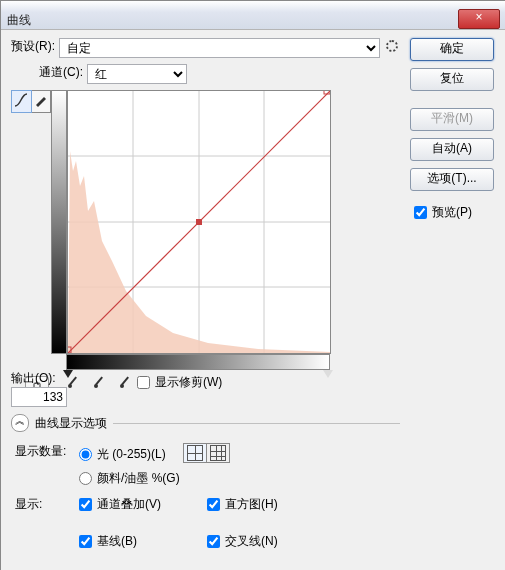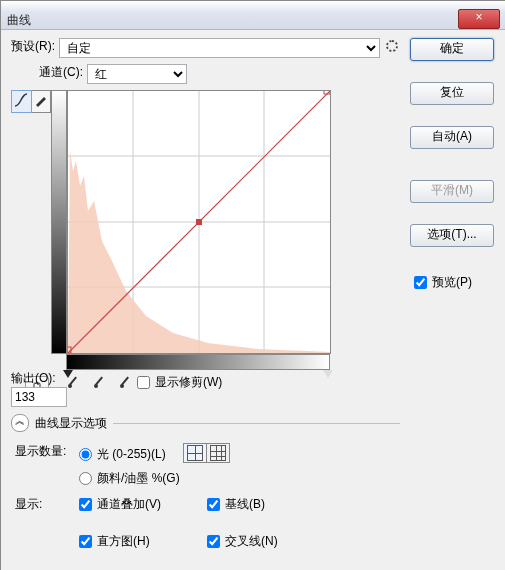--- a/index.html
+++ b/index.html
@@ -2,21 +2,21 @@
 <html><head>
 <meta charset="utf-8">
 <style>
 body{margin:0;font-family:"Microsoft YaHei",SimSun,sans-serif;font-size:12px;background:#f0f0f0;color:#000}
 .window{width:505px;height:570px;background:#f0f0f0;position:relative;border:1px solid #888}
 .titlebar{height:28px;background:linear-gradient(#fff,#e0e5f0 40%,#d5dce8);display:flex;align-items:flex-end;padding:0 6px;border-bottom:1px solid #b5b5b5}
 .titlebar .title{flex:1;color:#222}
 .close-btn{width:40px;height:18px;background:linear-gradient(#e07070,#c83030);color:#fff;text-align:center;border:1px solid #8a2020;border-radius:2px;line-height:14px;font-family:Arial}
 .body{display:flex;padding:8px 10px 4px 10px;gap:8px}
 .left{flex:1}
-.right{width:88px;display:flex;flex-direction:column;gap:21px;align-items:center}
+.right{width:88px;display:flex;flex-direction:column;gap:7px;align-items:center}
 .row{display:flex;align-items:flex-start;gap:4px;margin-bottom:6px}
 .label{white-space:nowrap}
 select,input[type=text]{border:1px solid #abadb3;background:#fff;font-size:12px;font-family:inherit;height:20px;box-sizing:border-box;padding:1px 3px}
 .preset-sel{flex:1}
 .gear{width:16px;height:16px;display:inline-block;position:relative}
 .gear::before{content:"";position:absolute;inset:2px;border-radius:50%;border:2px dotted #444}
 .btn{width:82px;height:21px;background:linear-gradient(#fdfdfd,#e4e7ec);border:1px solid #8a98ab;border-radius:3px;text-align:center;line-height:19px;cursor:default;font-size:12px}
 .btn.primary{border:1px solid #3d6aa8;box-shadow:0 0 2px #5a8fd6}
 .channel-area{padding-left:28px}
 .channel-sel{width:100px}
@@ -28,21 +28,21 @@
 .pencil{width:14px;height:14px}
 .graph-wrap{margin-left:40px;display:flex}
 .vstrip{width:14px;height:262px;background:linear-gradient(to bottom,#fff,#000);border:1px solid #888}
 .chart{position:relative;width:262px;height:262px;background:#fff;border:1px solid #888}
 .chart .grid line{stroke:#ccc;stroke-width:1}
 .hstrip{margin-left:55px;width:262px;height:14px;background:linear-gradient(to right,#000,#fff);border:1px solid #888;position:relative}
 .tri{position:absolute;width:0;height:0;border-left:5px solid transparent;border-right:5px solid transparent}
 .tri.black{border-top:8px solid #222;left:-4px;top:15px}
 .tri.white{border-top:8px solid #ddd;right:-4px;top:15px}
 .out-box{position:absolute;left:0;top:280px;width:60px}
-.out-box input{width:56px;text-align:left}
+.out-box input{width:56px;text-align:right}
 .in-box{margin-left:80px;margin-top:18px}
 .in-box input{width:46px}
 .eyedrop-row{display:inline-flex;gap:10px;margin-left:12px;align-items:center}
 .eyedrop{width:16px;height:16px;display:inline-block;position:relative}
 .eyedrop::before{content:"";position:absolute;width:2px;height:10px;background:#333;transform:rotate(40deg);left:7px;top:2px}
 .eyedrop::after{content:"";position:absolute;width:4px;height:4px;border-radius:50%;background:#333;left:3px;top:10px}
 .chk{display:inline-flex;align-items:center;gap:3px}
 .sec-hdr{display:flex;align-items:center;gap:6px;margin-top:10px}
 .expander{width:16px;height:16px;border:1px solid #999;border-radius:8px;background:#fff;text-align:center;line-height:12px;font-size:10px}
 .sep{flex:1;height:1px;background:#c0c0c0}
@@ -162,39 +162,39 @@
     </div>
     <div class="row">
      <span class="label" style="width:60px">显示:</span>
      <div style="display:grid;grid-template-columns:120px 120px;gap:20px 8px">
       <label class="chk">
                 <input type="checkbox" checked="" style="">
                 <span>通道叠加(V)</span>
               </label>
       <label class="chk">
                 <input type="checkbox" checked="" style="">
+                <span>直方图(H)</span>
+              </label>
+      <label class="chk">
+                <input type="checkbox" checked="" style="">
                 <span>基线(B)</span>
-              </label>
-      <label class="chk">
-                <input type="checkbox" checked="" style="">
-                <span>直方图(H)</span>
               </label>
       <label class="chk">
                 <input type="checkbox" checked="" style="">
                 <span>交叉线(N)</span>
               </label>
      </div>
     </div>
    </div>
   </div>
   <div class="right">
    <div class="btn primary">确定</div>
    <div class="btn">复位</div>
+   <div class="btn" style="color:#999;margin-top:10px">平滑(M)</div>
    <div class="btn">自动(A)</div>
-   <div class="btn" style="color:#999;margin-top:10px">平滑(M)</div>
    <div class="btn">选项(T)...</div>
    <label class="chk">
           <input type="checkbox" checked="" style="">
           <span>预览(P)</span>
         </label>
   </div>
  </div>
 </div>
 
 </body></html>

